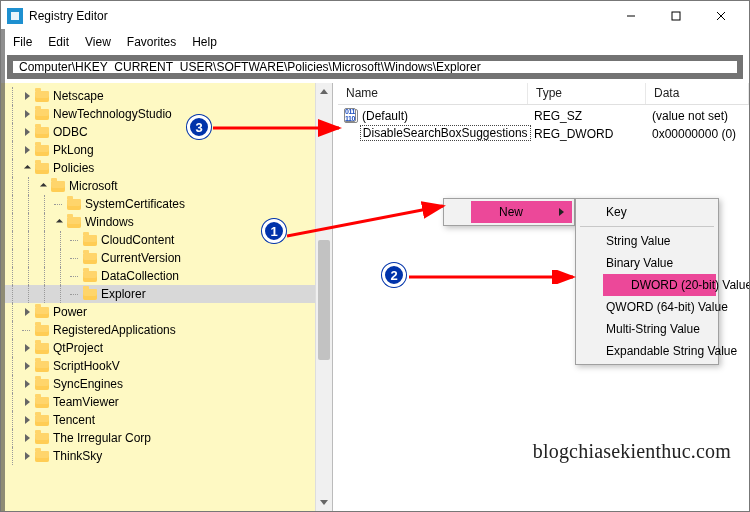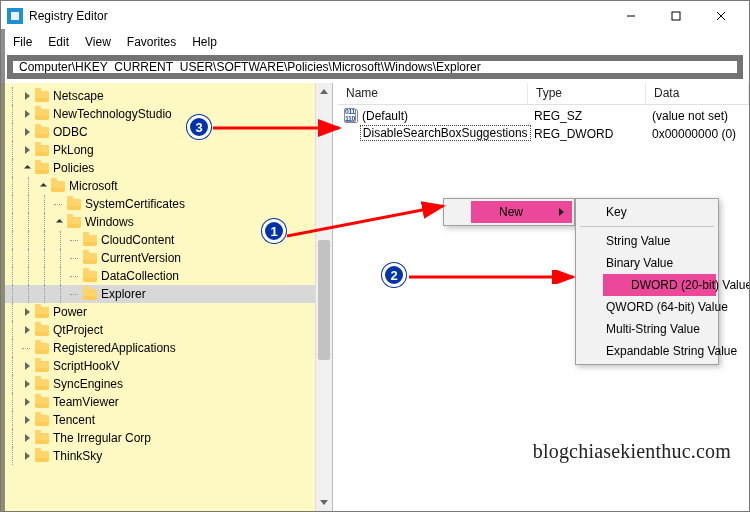--- a/index.html
+++ b/index.html
@@ -270,33 +270,33 @@
           <span class="dotted-v" style="position: absolute; left: 7px; top: 0px; bottom: 0px;"></span>
         </span>
         <span class="chev right"></span>
         <span class="folder-icon"></span>
         <span>Power</span>
       </div>
       <div class="tree-row">
         <span class="indent" style="width: 16px; position: relative;">
           <span class="dotted-v" style="position: absolute; left: 7px; top: 0px; bottom: 0px;"></span>
         </span>
+        <span class="chev ">
+          <span class="dotted-h"></span>
+        </span>
+        <span class="folder-icon"></span>
+        <span>RegisteredApplications</span>
+      </div>
+      <div class="tree-row">
+        <span class="indent" style="width: 16px; position: relative;">
+          <span class="dotted-v" style="position: absolute; left: 7px; top: 0px; bottom: 0px;"></span>
+        </span>
         <span class="chev right"></span>
         <span class="folder-icon"></span>
         <span>QtProject</span>
-      </div>
-      <div class="tree-row">
-        <span class="indent" style="width: 16px; position: relative;">
-          <span class="dotted-v" style="position: absolute; left: 7px; top: 0px; bottom: 0px;"></span>
-        </span>
-        <span class="chev ">
-          <span class="dotted-h"></span>
-        </span>
-        <span class="folder-icon"></span>
-        <span>RegisteredApplications</span>
       </div>
       <div class="tree-row">
         <span class="indent" style="width: 16px; position: relative;">
           <span class="dotted-v" style="position: absolute; left: 7px; top: 0px; bottom: 0px;"></span>
         </span>
         <span class="chev right"></span>
         <span class="folder-icon"></span>
         <span>ScriptHookV</span>
       </div>
       <div class="tree-row">

